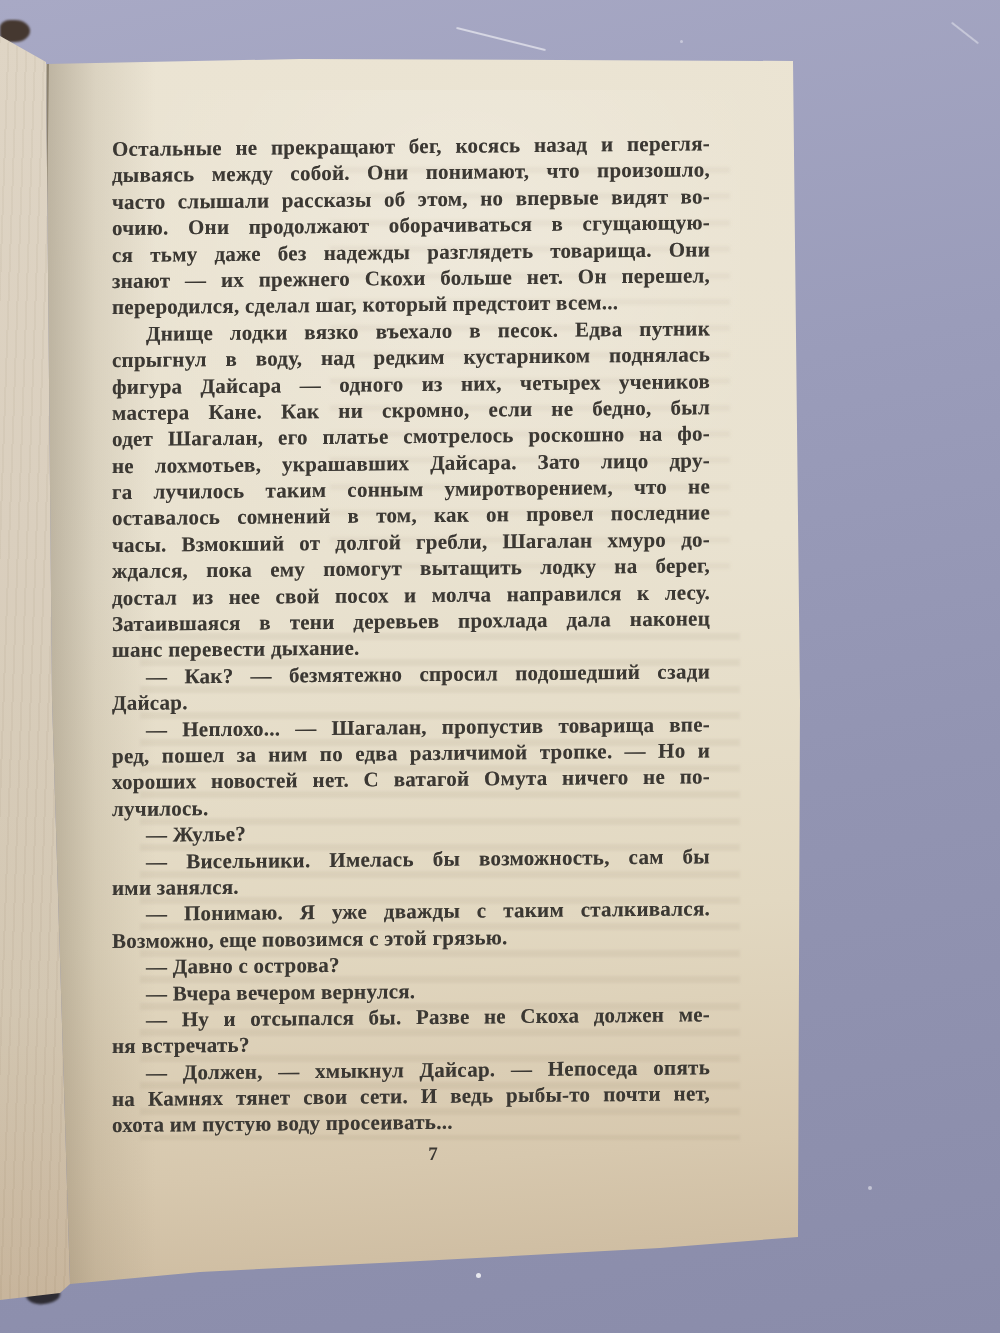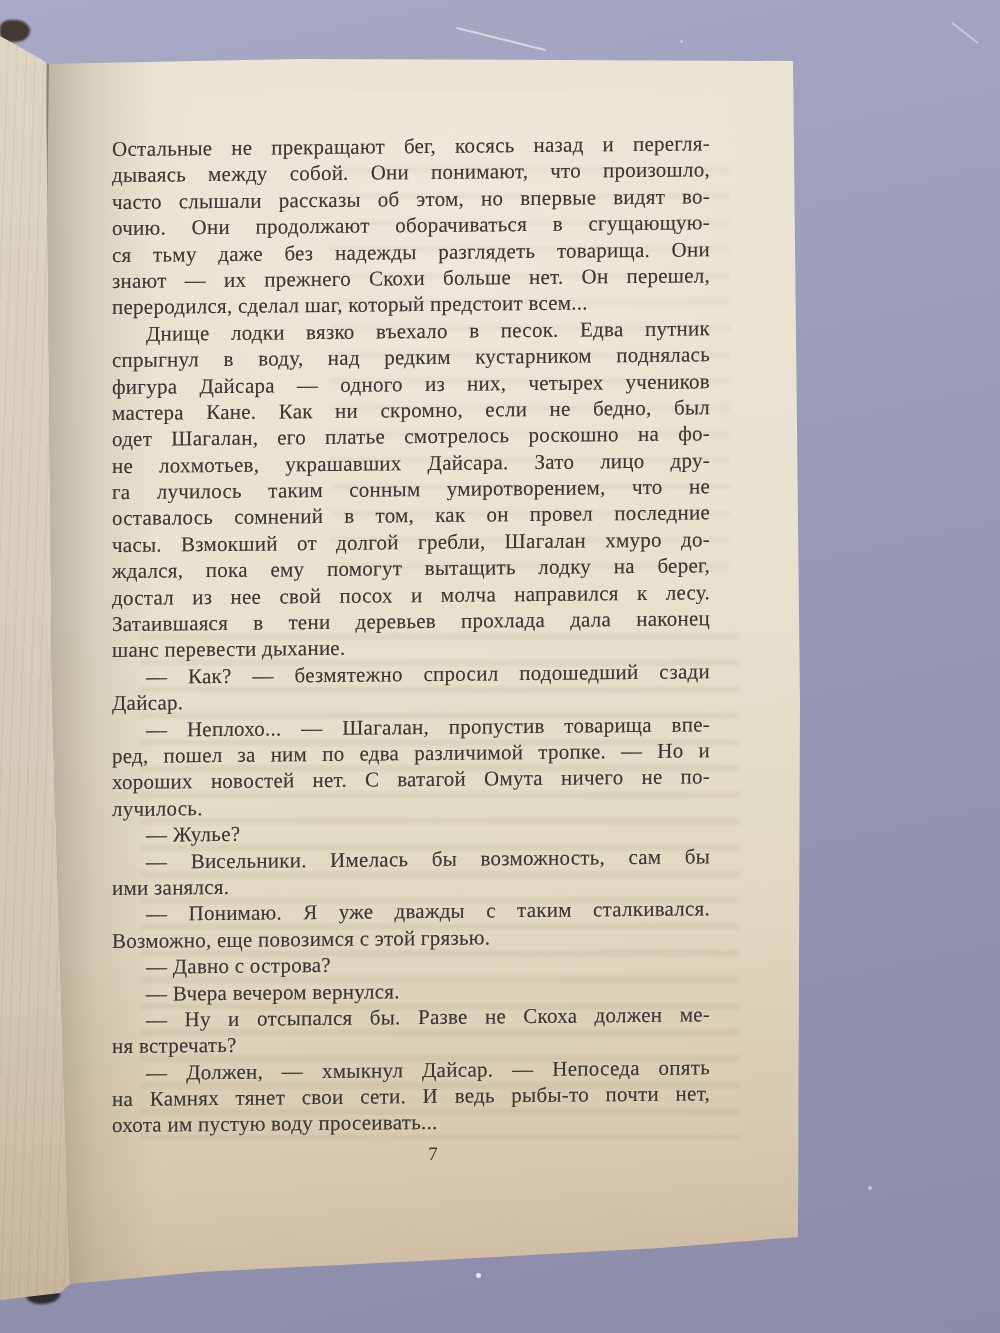--- a/index.html
+++ b/index.html
@@ -35,21 +35,21 @@
     background:repeating-linear-gradient(92deg,rgba(120,105,85,.10) 0 2px,rgba(255,255,255,.06) 2px 9px);
     opacity:.5;}
 
   
   .page{position:absolute;left:0;top:0;width:992px;height:1333px;
     background:linear-gradient(176deg,#ebe4d3 4%,#e9e2d0 42%,#e2d8c1 68%,#d7c8ae 85%,#c9b69a 98%);
     clip-path:polygon(46px 64px,300px 59px,793px 61px,800px 700px,798px 1237px,
                       660px 1248px,420px 1261px,200px 1272px,70px 1284px,52px 700px);
     box-shadow:inset 0 3px 2px rgba(255,255,255,.4),
                inset -6px 0 8px rgba(130,110,85,.25),
-               inset 0 -20px 28px -10px rgba(125,98,62,.45);}
+               inset 0 -20px 28px -10px rgba(125,98,62,.45);font-weight:bold;}
   .gutter-shadow{position:absolute;left:46px;top:58px;width:110px;height:1230px;
     background:linear-gradient(90deg,rgba(98,84,62,.34),rgba(120,105,80,.14) 45%,rgba(120,105,80,0) 100%);}
   .crease-line{position:absolute;left:47px;top:62px;width:2px;height:1224px;
     background:rgba(92,79,60,.5);transform:rotate(0.75deg);transform-origin:top left;filter:blur(.5px);}
   .page-sheen{position:absolute;left:120px;top:90px;width:620px;height:500px;
     background:radial-gradient(ellipse at 55% 30%,rgba(255,255,255,.20),rgba(255,255,255,0) 70%);}
 
   
   .ghost{position:absolute;filter:blur(1.6px);opacity:.55;mix-blend-mode:multiply;}
   .ghost.g1{left:330px;top:152px;width:400px;height:420px;

